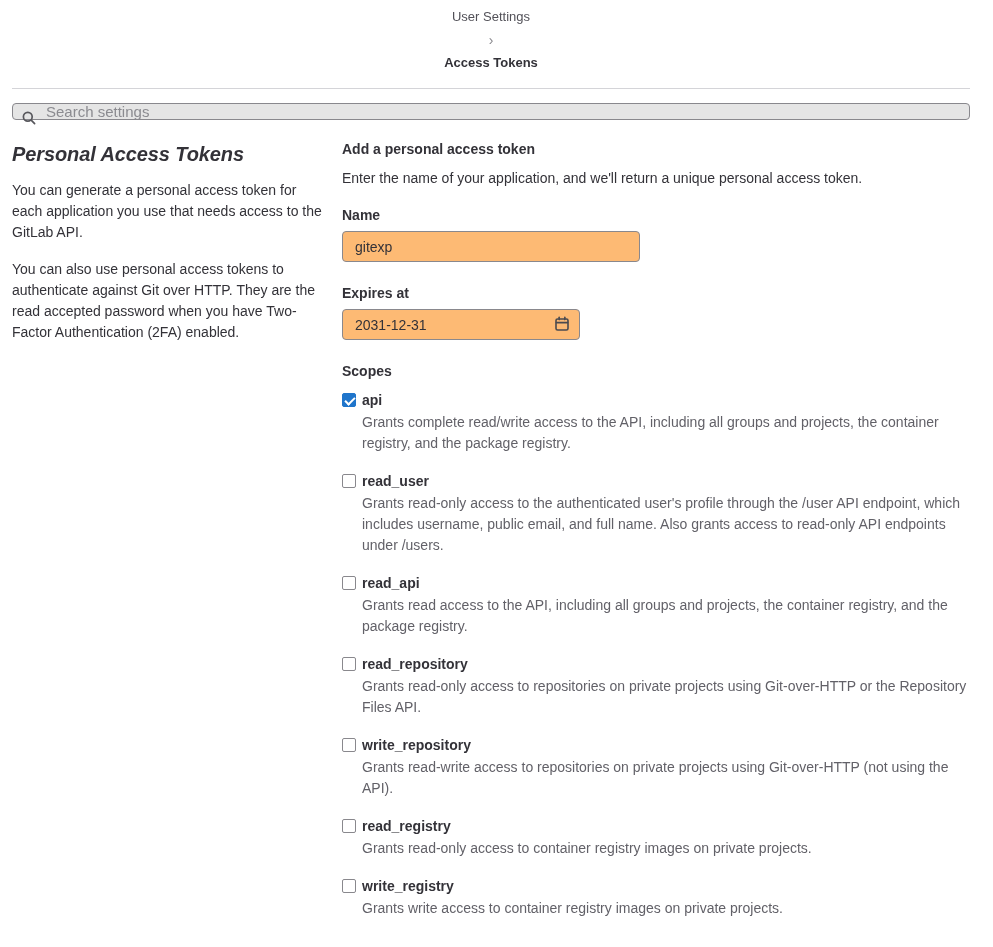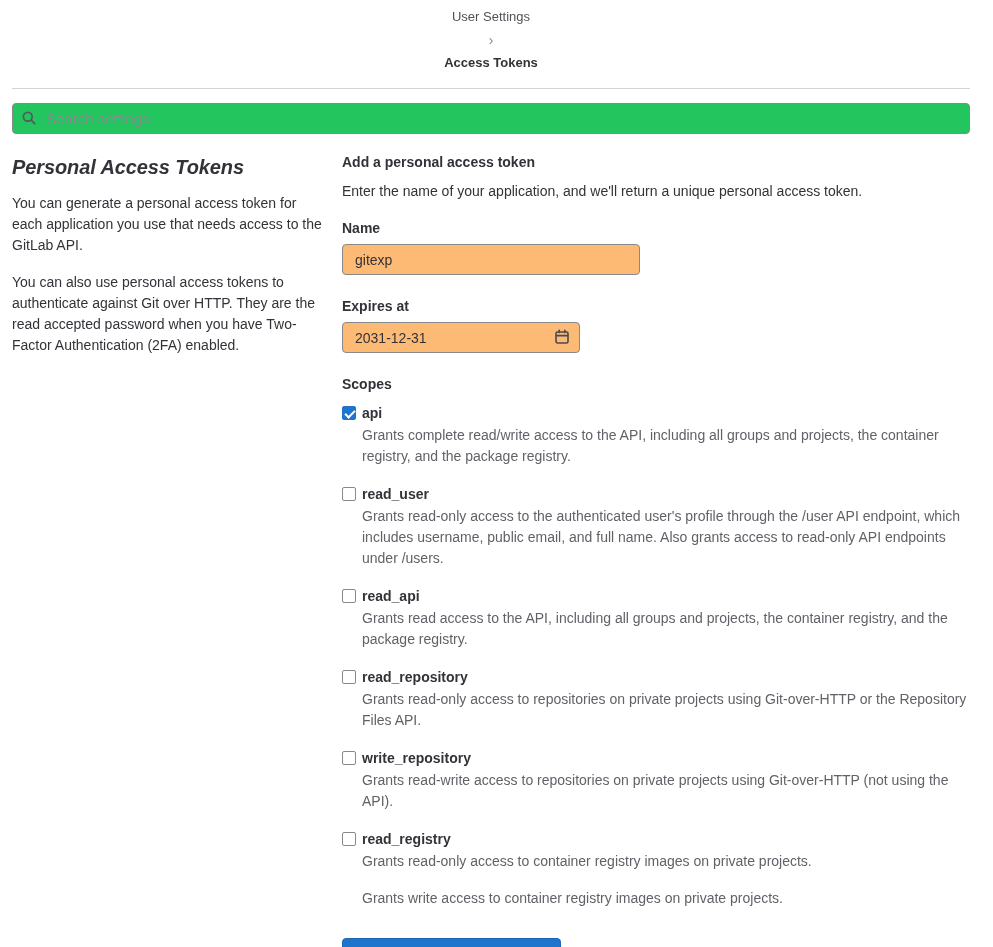--- a/index.html
+++ b/index.html
@@ -23,23 +23,23 @@
   .breadcrumb{display:flex;align-items:center;gap:9px;padding:9px 0 8px;font-size:13px;line-height:16px;flex-direction:column;}
   .breadcrumb a{color:#525158;text-decoration:none;cursor:pointer;}
   .breadcrumb .sep{color:#89888d;font-size:14px;line-height:12px;}
   .breadcrumb .current{font-weight:700;color:var(--text-primary);}
 
   hr.top-divider{border:0;border-top:1px solid #d4d4d8;margin:9px 0 0;}
 
   
   .search-wrap{position:relative;margin-top:14px;}
   .search-wrap input{
-    width:100%;height:31px;border:1px solid var(--border);border-radius:4px;
+    width:100%;height:17px;border:1px solid var(--border);border-radius:4px;
     padding:0 10px 0 33px;font-size:15px;color:var(--text-primary);outline:none;
-    font-family:"Liberation Sans",sans-serif;background:#22c55e;
+    font-family:"Liberation Sans",sans-serif;background:#e5e5e5;
   }
   .search-wrap input::placeholder{color:#8b8b90;}
   .search-icon{position:absolute;left:9px;top:7px;pointer-events:none;}
 
   
   .columns{display:flex;margin-top:18px;}
   .left-col{width:310px;flex:none;margin-right:20px;}
   .left-col h2{font-size:20px;line-height:24px;font-weight:700;margin:3px 0 14px;letter-spacing:-0.1px;font-style:italic;}
   .left-col p{font-size:14px;line-height:21px;margin:0 0 16px;color:var(--text-primary);}
 
@@ -179,20 +179,24 @@
 
   <div class="scope">
     <div class="scope-head">
       <span class="checkbox" role="checkbox" aria-checked="false"></span>
       <span class="scope-name">read_registry</span>
     </div>
     <div class="scope-desc">Grants read-only access to container registry images on private projects.</div>
   </div>
 
   <div class="scope">
+    <div class="scope-head">
+      <span class="checkbox" role="checkbox" aria-checked="false"></span>
+      <span class="scope-name">write_registry</span>
+    </div>
     <div class="scope-desc">Grants write access to container registry images on private projects.</div>
   </div>
 </div>
 
       <button class="submit-btn">Create personal access token</button>
 
       
     </section>
 
   </div>

